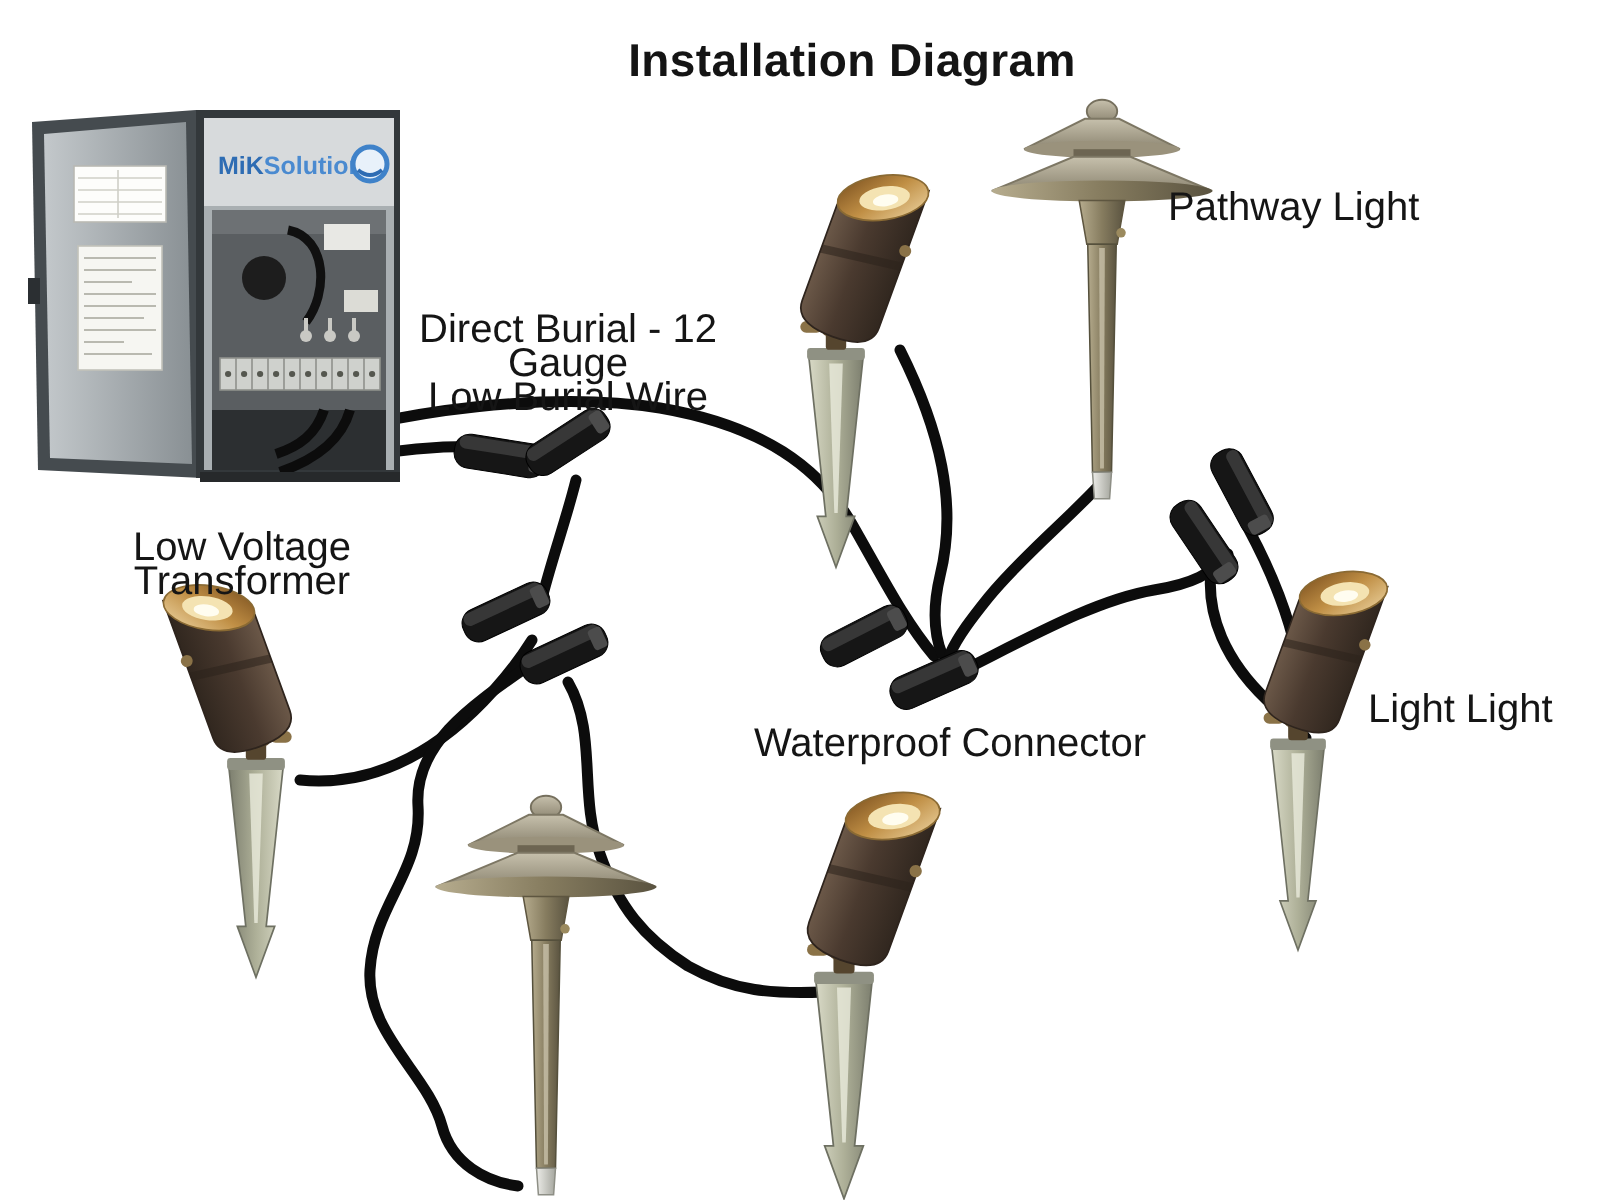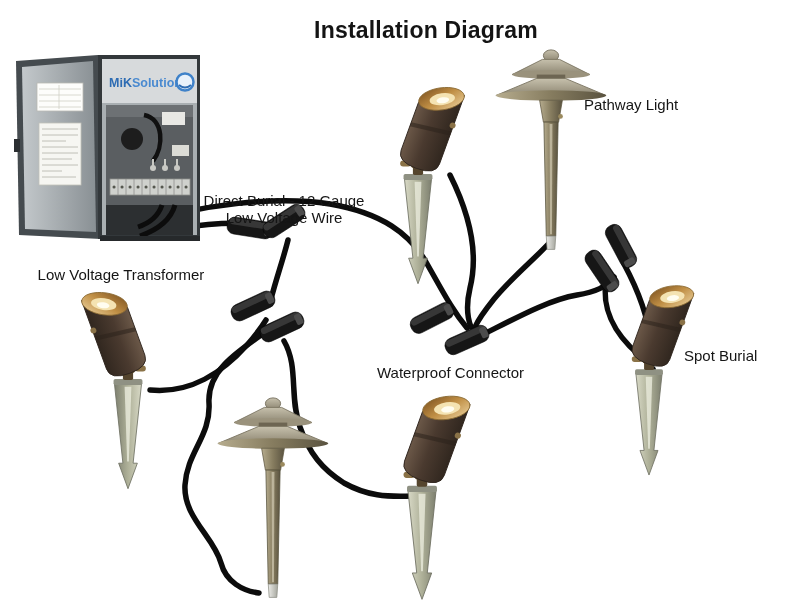--- a/index.html
+++ b/index.html
@@ -6,21 +6,21 @@
   .stage{
     position:relative;width:800px;height:600px;background:#ffffff;
     font-family:"Liberation Sans",sans-serif;overflow:hidden;
   }
   .stage svg{position:absolute;left:0;top:0;}
   .title{
     position:absolute;top:17px;left:0;width:772px;text-align:center;
     font-size:23px;font-weight:600;color:#141414;letter-spacing:.2px;padding-left:40px;
   }
   .lbl{
-    position:absolute;font-size:15px;color:#151515;line-height:17px;white-space:nowrap;
+    position:absolute;font-size:20px;color:#151515;line-height:17px;white-space:nowrap;
   }
   .lbl.center{text-align:center;white-space:normal;}
 </style>
 </head>
 <body>
 
 <div class="stage">
 
   <svg width="800" height="600" viewBox="0 0 800 600">
     <defs>
@@ -178,23 +178,23 @@
     <use href="#spot" transform="translate(422,492) scale(0.88)"></use>
     <use href="#spot" transform="translate(649,375) scale(0.82)"></use>
     <use href="#pathway" transform="translate(551,48) scale(0.95)"></use>
     <use href="#pathway" transform="translate(273,396) scale(0.95)"></use>
   </svg>
 
   <div class="title">Installation Diagram</div>
 
   <div class="lbl center" style="left:21px;top:266px;width:200px;">Low Voltage Transformer</div>
 
-  <div class="lbl center" style="left:198px;top:157px;width:172px;margin-top:35px;">
+  <div class="lbl center" style="left:198px;top:157px;width:172px;">
     <div>Direct Burial - 12 Gauge</div>
-    <div>Low Voltage Wire</div>
+    <div>Low Burial Wire</div>
   </div>
 
   <div class="lbl" style="left:584px;top:96px;">Pathway Light</div>
 
   <div class="lbl" style="left:377px;top:364px;">Waterproof Connector</div>
 
-  <div class="lbl" style="left:684px;top:347px;">Spot Burial</div>
+  <div class="lbl" style="left:684px;top:347px;">Light Light</div>
 </div>
 
 </body></html>

